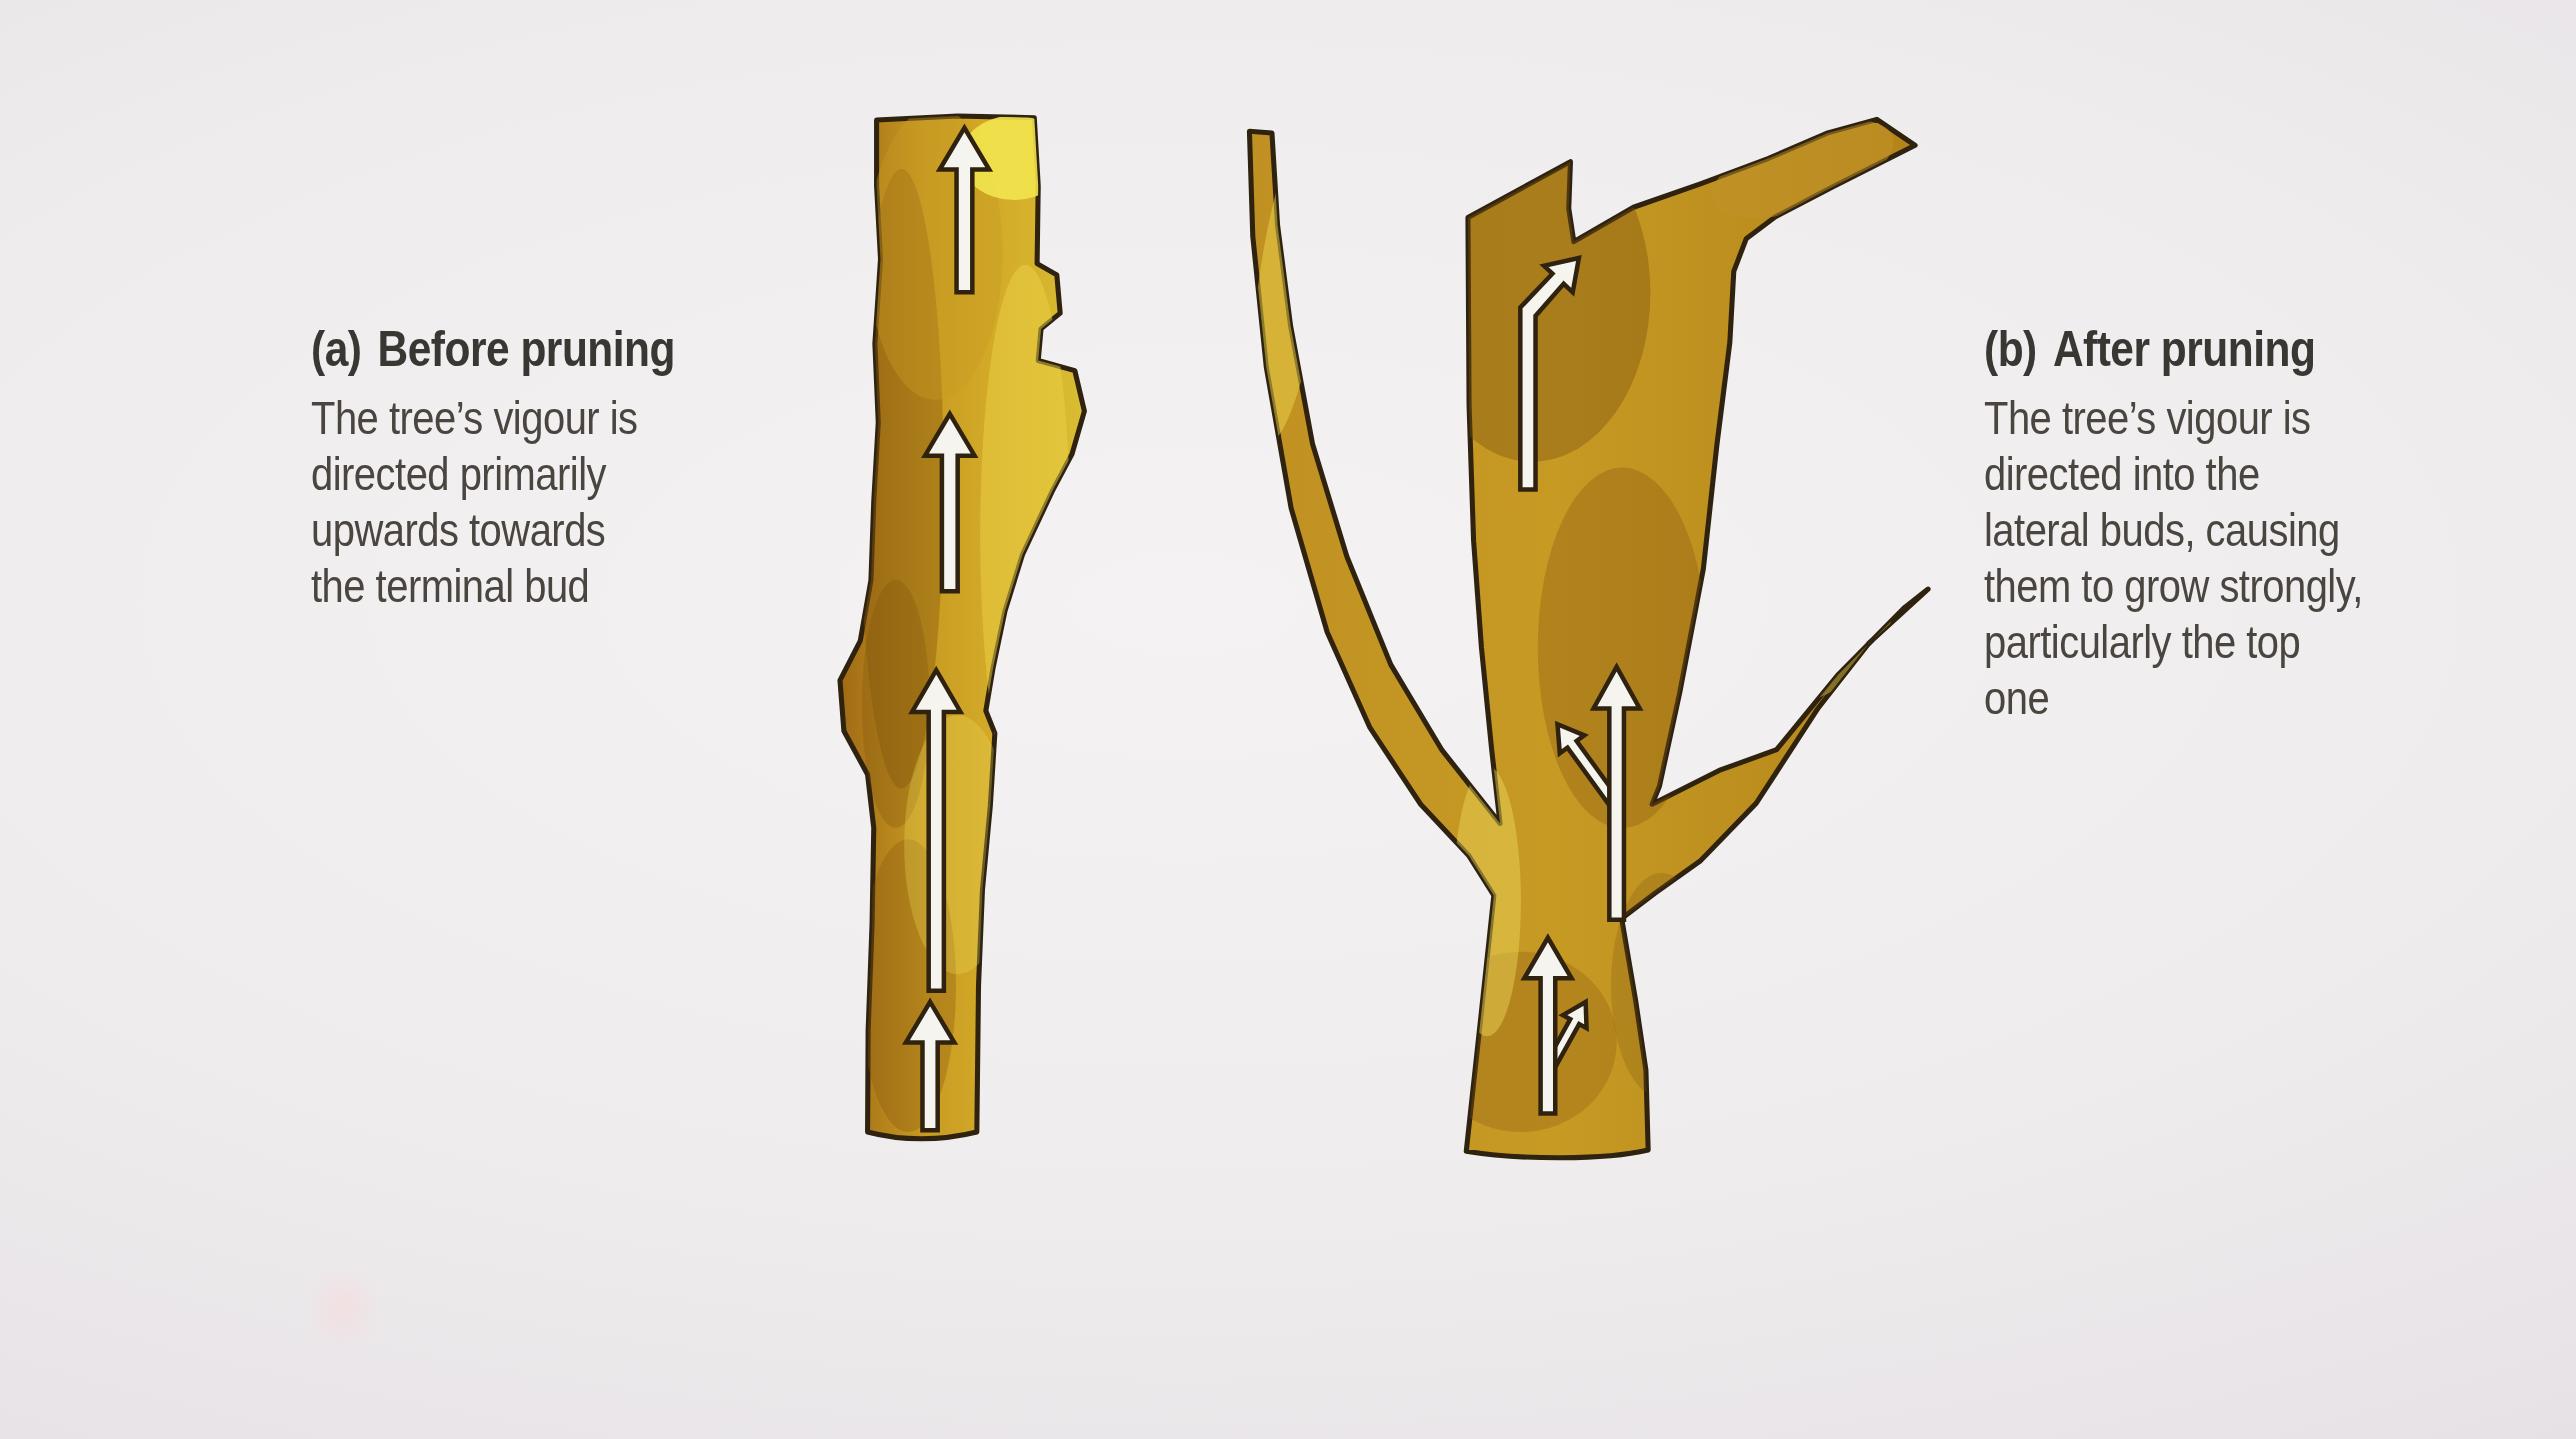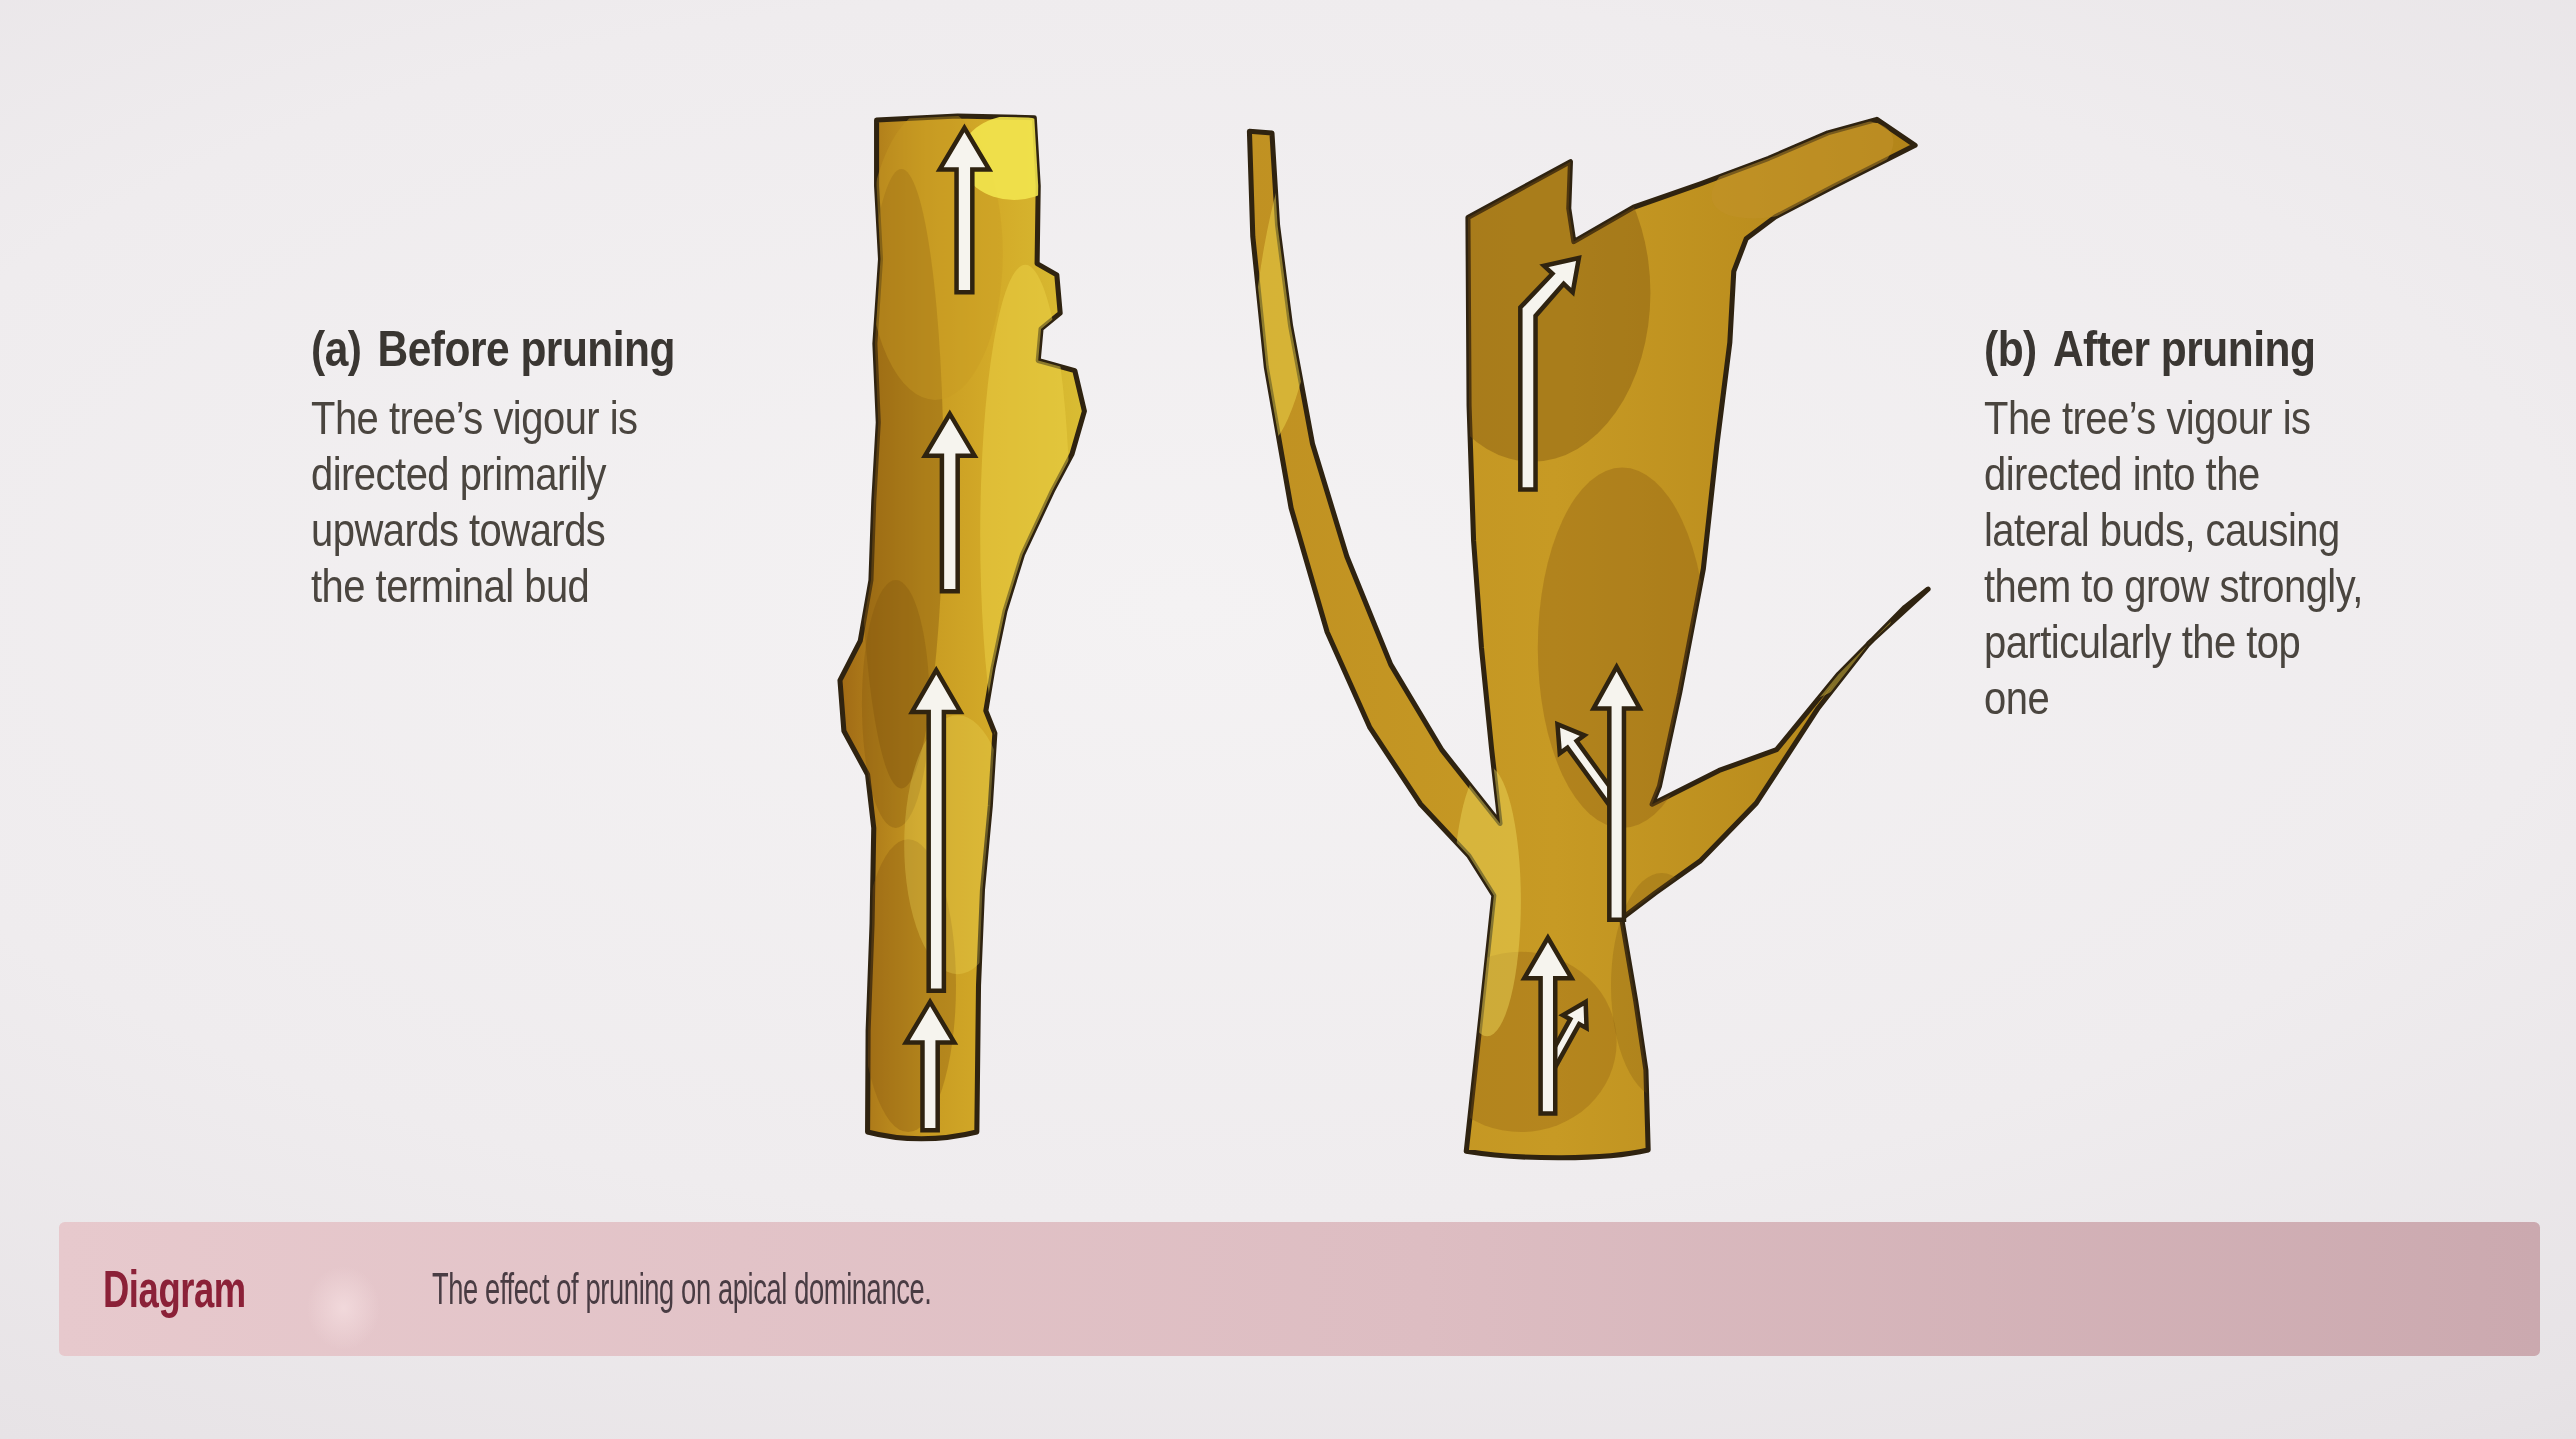--- a/index.html
+++ b/index.html
@@ -154,20 +154,16 @@
       </div>
       <div class="panel-body">The tree’s vigour is
 directed into the
 lateral buds, causing
 them to grow strongly,
 particularly the top
 one</div>
     </span>
   </div>
 
-  <div class="caption-bar">
-    <span class="caption-keyword">Diagram</span>
-    <span class="caption-text">The effect of pruning on apical dominance.</span>
-  </div>
   <div class="smudge"></div>
 
 </div>
 
 
 </body></html>

